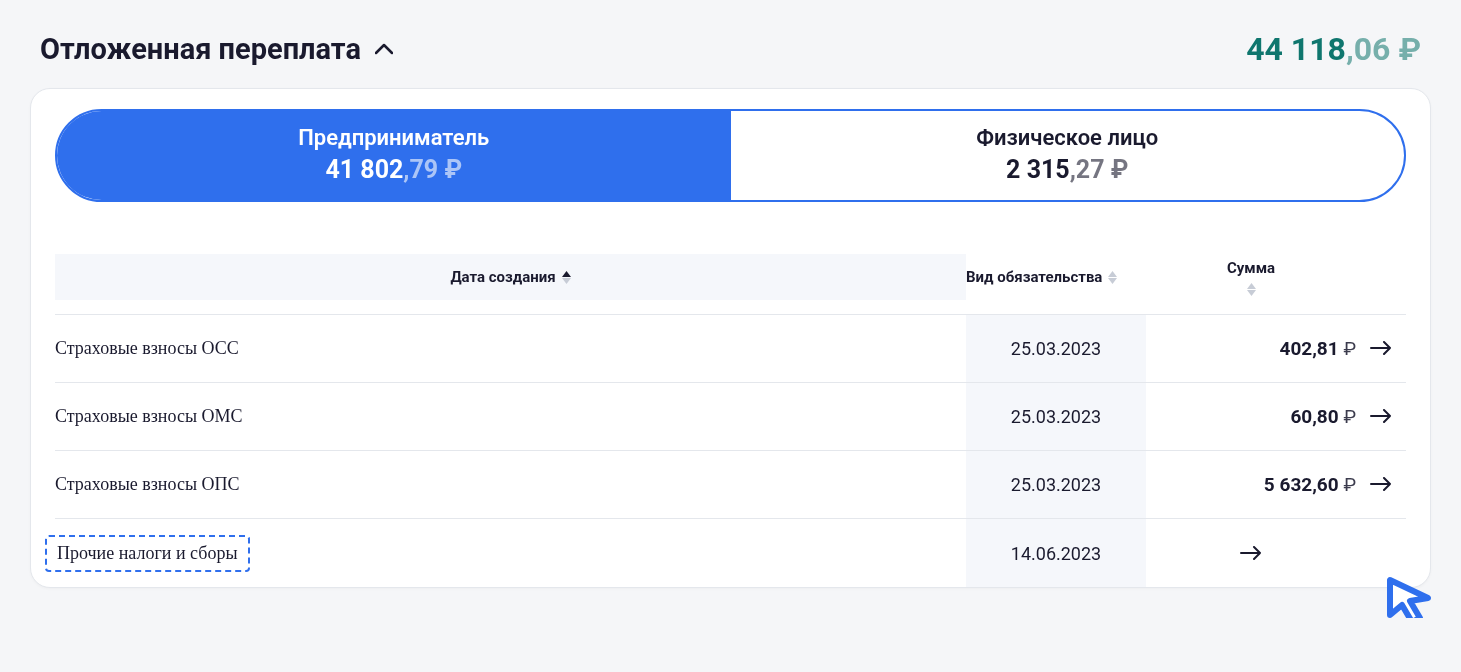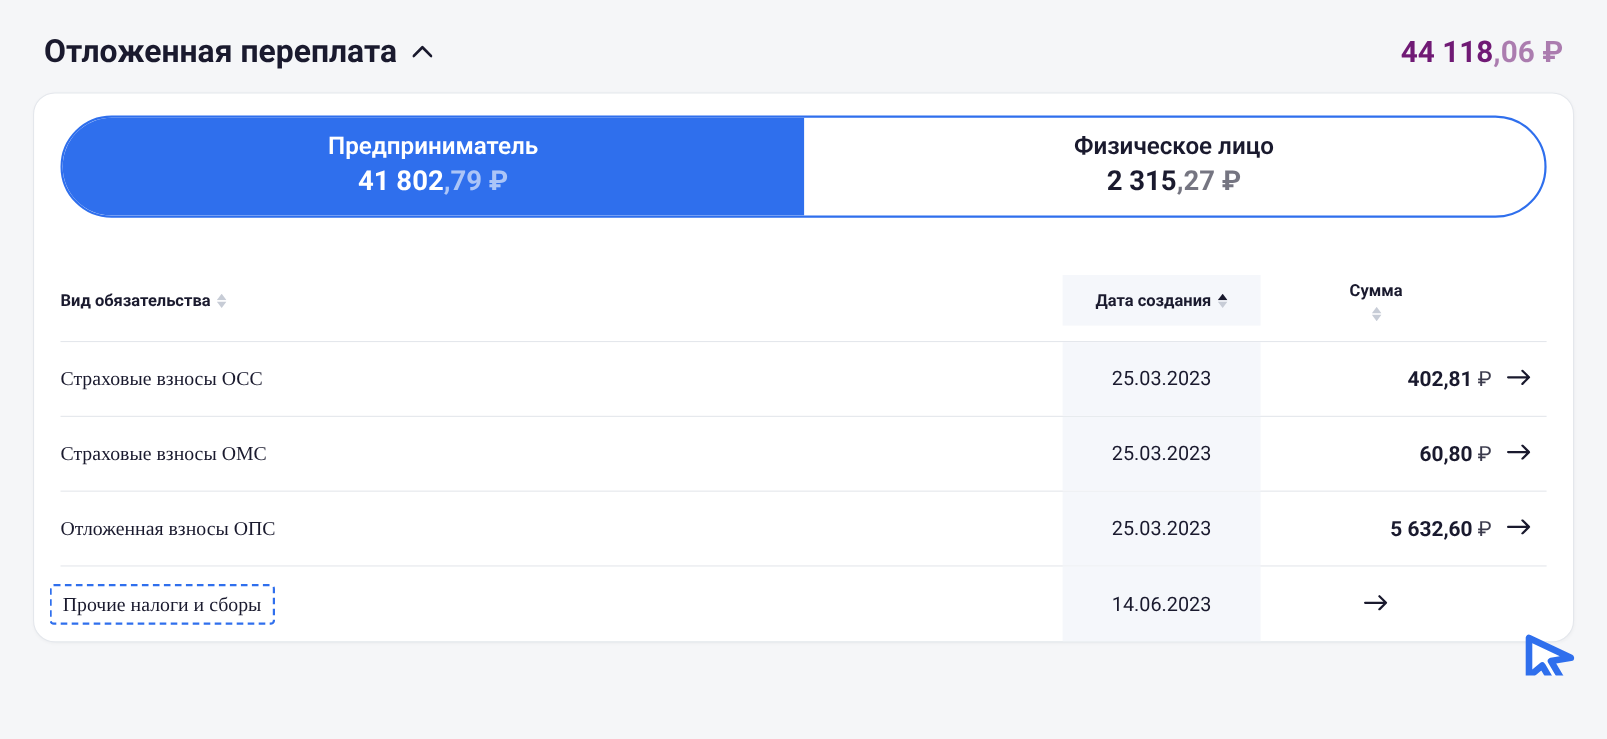--- a/index.html
+++ b/index.html
@@ -26,23 +26,23 @@
       font-size: 29px;
       font-weight: 700;
       color: #1a1a2e;
     }
     .collapse-icon {
       display: inline-flex;
       align-items: center;
       color: #1a1a2e;
     }
     .total-amount {
-      font-size: 27px;
+      font-size: 32px;
       font-weight: 700;
-      color: #701a75;
+      color: #0f766e;
       margin-left: 28px;
     }
     .total-amount .dec { opacity: 0.55; font-weight: 700; }
     .total-amount .rub { opacity: 0.55; font-weight: 700; }
     .card {
       background: #fff;
       border-radius: 20px;
       border: 1px solid #e4e7ec;
       padding: 20px 24px 0 24px;
       box-shadow: 0 1px 3px rgba(0,0,0,0.03);
@@ -154,42 +154,42 @@
       <div class="tab">
         <div class="tab-title">Физическое лицо</div>
         <div class="tab-amount">
           <span>2 315</span><span class="dec">,27</span><span class="rub"> ₽</span>
         </div>
       </div>
     </div>
 
     <div class="table">
       <div class="thead">
+        <div class="th center date-col-bg" style="height:100%; padding:14px 0;">
+          <span>Дата создания</span>
+          <span class="sort-arrows">
+            <svg width="9" height="6" viewBox="0 0 9 6">
+                <path d="M0 6 L4.5 0 L9 6 Z" fill="#1a1a2e"></path>
+              </svg>
+            <svg width="9" height="6" viewBox="0 0 9 6">
+                <path d="M0 0 L4.5 6 L9 0 Z" fill="#c7ccd6"></path>
+              </svg>
+          </span>
+        </div>
         <div class="th">
           <span>Вид обязательства</span>
           <span class="sort-arrows">
             <svg width="9" height="6" viewBox="0 0 9 6">
                 <path d="M0 6 L4.5 0 L9 6 Z" fill="#c7ccd6"></path>
               </svg>
             <svg width="9" height="6" viewBox="0 0 9 6">
                 <path d="M0 0 L4.5 6 L9 0 Z" fill="#c7ccd6"></path>
               </svg>
           </span>
         </div>
-        <div class="th center date-col-bg" style="height:100%; padding:14px 0;">
-          <span>Дата создания</span>
-          <span class="sort-arrows">
-            <svg width="9" height="6" viewBox="0 0 9 6">
-                <path d="M0 6 L4.5 0 L9 6 Z" fill="#1a1a2e"></path>
-              </svg>
-            <svg width="9" height="6" viewBox="0 0 9 6">
-                <path d="M0 0 L4.5 6 L9 0 Z" fill="#c7ccd6"></path>
-              </svg>
-          </span>
-        </div>
         <div class="th right">
           <span>Сумма</span>
           <span class="sort-arrows">
             <svg width="9" height="6" viewBox="0 0 9 6">
                 <path d="M0 6 L4.5 0 L9 6 Z" fill="#c7ccd6"></path>
               </svg>
             <svg width="9" height="6" viewBox="0 0 9 6">
                 <path d="M0 0 L4.5 6 L9 0 Z" fill="#c7ccd6"></path>
               </svg>
           </span>
@@ -217,21 +217,21 @@
         <div class="td arrow">
           <span class="arrow-icon">
               <svg width="22" height="14" viewBox="0 0 22 14">
                 <path d="M1 7 H20 M14 1 L20 7 L14 13" stroke="#1a1a2e" stroke-width="2" fill="none" stroke-linecap="round" stroke-linejoin="round"></path>
               </svg>
             </span>
         </div>
       </div>
 
       <div class="trow">
-        <div class="td name">Отложенная взносы ОПС</div>
+        <div class="td name">Страховые взносы ОПС</div>
         <div class="td date date-col-bg">25.03.2023</div>
         <div class="td sum"><span>5 632,60</span><span class="rub"> ₽</span></div>
         <div class="td arrow">
           <span class="arrow-icon">
               <svg width="22" height="14" viewBox="0 0 22 14">
                 <path d="M1 7 H20 M14 1 L20 7 L14 13" stroke="#1a1a2e" stroke-width="2" fill="none" stroke-linecap="round" stroke-linejoin="round"></path>
               </svg>
             </span>
         </div>
       </div>

